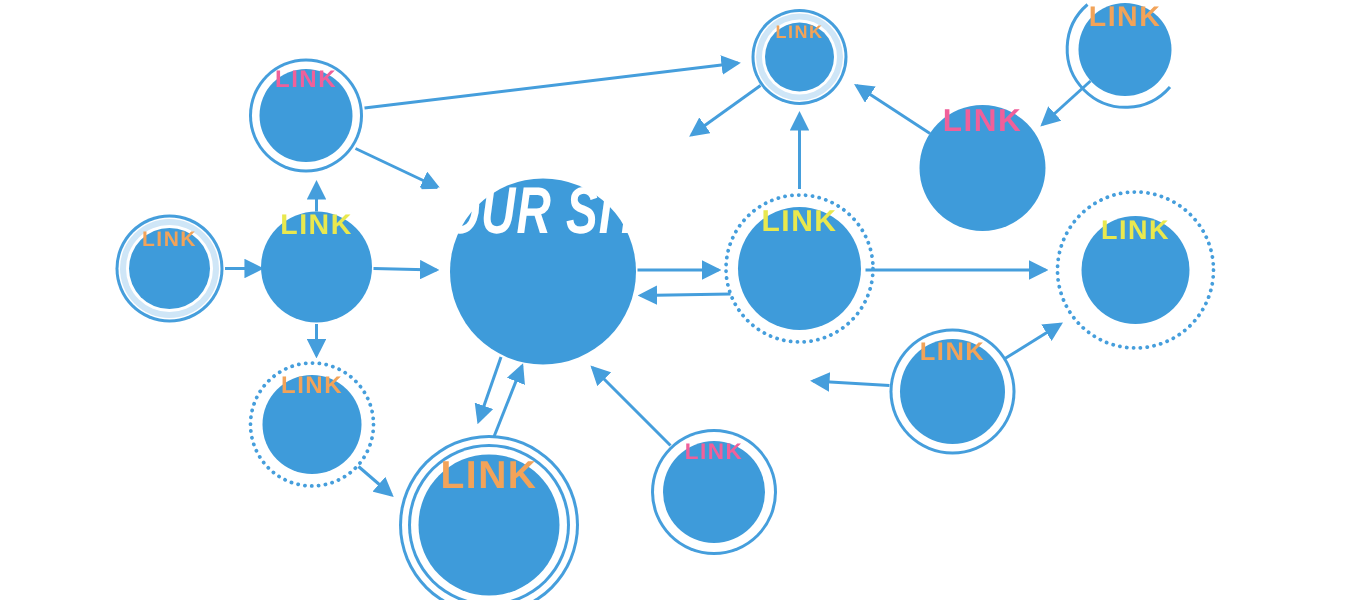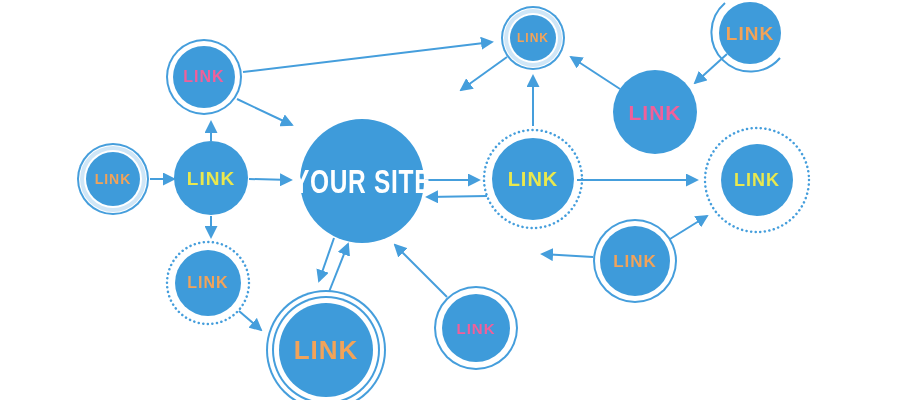--- a/index.html
+++ b/index.html
@@ -5,37 +5,37 @@
   html,body{margin:0;padding:0;background:#fff;}
   .stage{
     position:relative;width:900px;height:400px;overflow:hidden;
     background:var(--bg,#fff);
     font-family:"Liberation Sans",sans-serif;
   }
   .stage svg{position:absolute;left:0;top:0;z-index:0;}
   .node{
     position:absolute;z-index:1;border-radius:50%;
     background:var(--fill);
-    display:flex;align-items:center;justify-content:center;
+    display:flex;align-items:flex-start;justify-content:center;
   }
   .node .label{
     font-weight:bold;letter-spacing:1px;white-space:nowrap;line-height:1;
     user-select:none;
   }
   .condensed{display:inline-block;transform:scaleX(0.72);letter-spacing:0;}
   
   .ring-1{box-shadow:0 0 0 5px #fff,0 0 0 7px var(--line);}
   .ring-1b{box-shadow:0 0 0 6px #fff,0 0 0 8px var(--line);}
   .halo{box-shadow:0 0 0 2px #fff,0 0 0 6px var(--halo),0 0 0 7px #fff,0 0 0 9px var(--line);}
   .double{box-shadow:0 0 0 5px #fff,0 0 0 7px var(--line),0 0 0 11px #fff,0 0 0 13px var(--line);}
   
   .n0 {left:173px;top:46px; width:62px; height:62px; font-size:16px;}
   .n1 {left:86px; top:152px;width:54px; height:54px; font-size:14px;}
   .n2 {left:174px;top:141px;width:74px; height:74px; font-size:19px;}
-  .n3 {left:300px;top:119px;width:124px;height:124px;font-size:34px;}
+  .n3 {left:300px;top:119px;width:124px;height:124px;font-size:44px;font-style:italic;}
   .n4 {left:510px;top:15px; width:46px; height:46px; font-size:12px;}
   .n5 {left:719px;top:2px;  width:62px; height:62px; font-size:19px;}
   .n6 {left:613px;top:70px; width:84px; height:84px; font-size:21px;}
   .n7 {left:492px;top:138px;width:82px; height:82px; font-size:20px;}
   .n8 {left:721px;top:144px;width:72px; height:72px; font-size:18px;}
   .n9 {left:600px;top:226px;width:70px; height:70px; font-size:17px;}
   .n10{left:442px;top:294px;width:68px; height:68px; font-size:15px;}
   .n11{left:175px;top:250px;width:66px; height:66px; font-size:16px;}
   .n12{left:279px;top:303px;width:94px; height:94px; font-size:26px;}
   line,path.arc,circle.dotring{stroke:var(--line);fill:none;}

